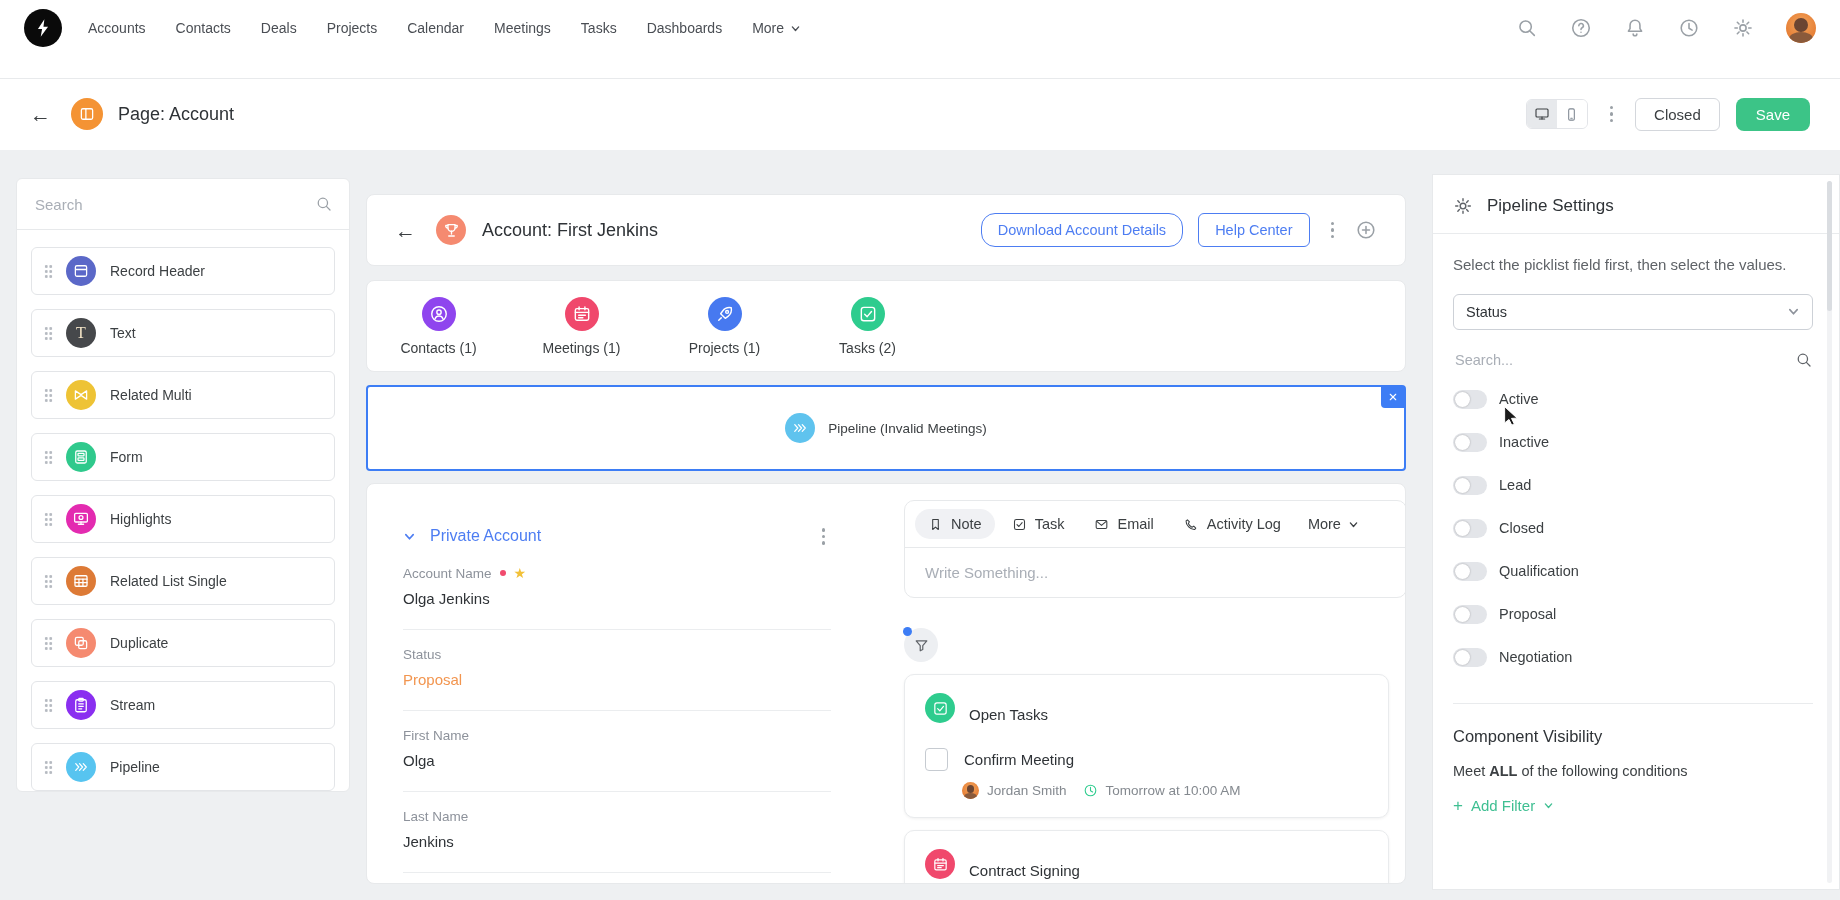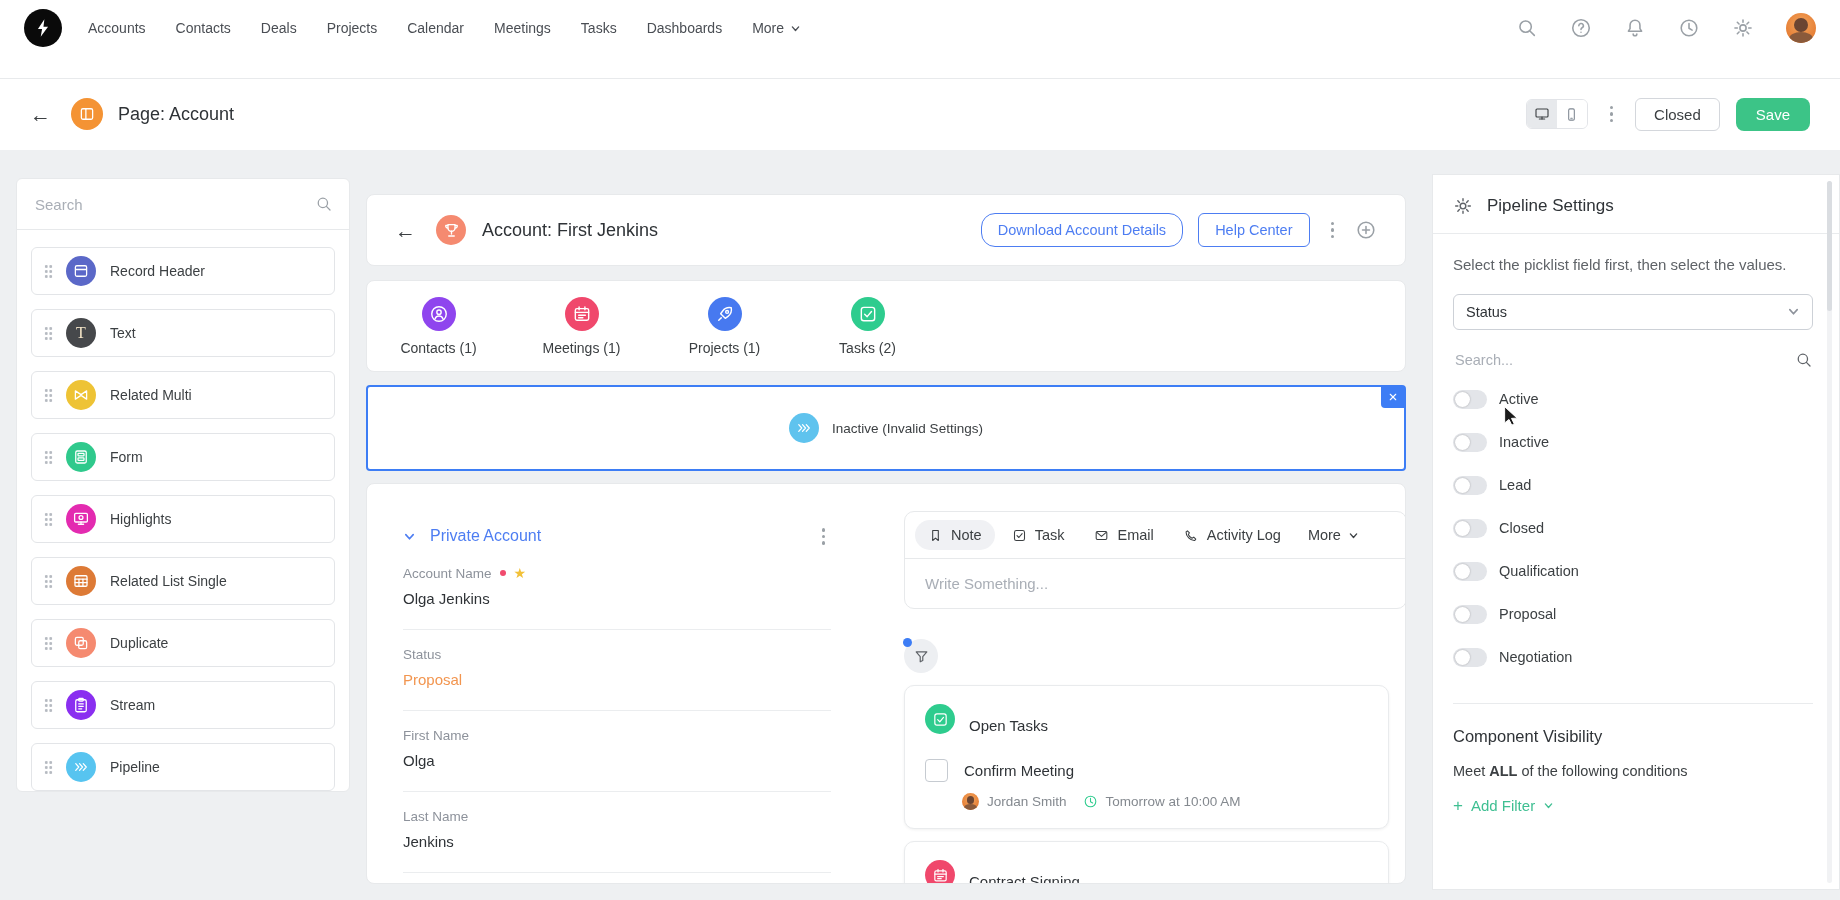--- a/index.html
+++ b/index.html
@@ -85,21 +85,21 @@
   .form-title{font-size:16px;color:#4d7df2;margin-left:14px;cursor:pointer;}
   .form-head .kebab{margin-left:auto;}
   .field{padding:17px 0 21px;border-bottom:1px solid #ebedef;}
   .field:first-of-type{margin-top:16px;}
   .field:last-of-type{border-bottom:none;}
   .f-label{font-size:13.5px;color:#8d929b;display:flex;align-items:center;gap:8px;}
   .req-dot{width:6px;height:6px;border-radius:50%;background:#f14b6e;display:inline-block;}
   .star{color:#f2c139;font-size:14px;line-height:1;}
   .f-value{font-size:15px;color:#2f3337;margin-top:9px;min-height:18px;}
 
-  .right-col{margin-left:43px;width:503px;box-sizing:border-box;padding-top:27px;flex:none;}
+  .right-col{margin-left:43px;width:503px;box-sizing:border-box;padding-top:16px;flex:none;}
   .composer{border:1px solid #e7e9eb;border-radius:10px;background:#fff;}
   .tabs{height:46px;display:flex;align-items:center;padding:0 10px;border-bottom:1px solid #e7e9eb;gap:4px;}
   .tab{display:flex;align-items:center;gap:8px;font-size:14.5px;color:#3c4043;padding:7px 13px;border-radius:17px;cursor:pointer;white-space:nowrap;}
   .tab.active{background:#f0f1f4;}
   .tab-more{display:flex;align-items:center;gap:7px;font-size:14.5px;padding:7px 10px;cursor:pointer;}
   .composer-input{padding:15px 18px;}
   .composer-input input{width:100%;border:none;outline:none;font-size:15px;font-family:inherit;color:#3c4043;}
   .composer-input input::placeholder{color:#a9aeb6;}
 
   .filter-btn{width:34px;height:34px;border-radius:50%;background:#edeff2;display:flex;align-items:center;
@@ -510,21 +510,21 @@
     <span class="pipe-close">
       <svg class="ico" width="12" height="12" style="stroke-width:2.2">
           <use href="#sym-x"></use>
         </svg>
     </span>
     <span class="pipe-ico" style="background-color: rgb(95, 195, 238);">
       <svg class="ico" width="18" height="18">
           <use href="#sym-chevrons3"></use>
         </svg>
     </span>
-    <span class="pipe-label">Inactive (Invalid Settings)</span>
+    <span class="pipe-label">Pipeline (Invalid Meetings)</span>
   </div>
 
   <div class="card bottom-panel">
 
     <div class="form-col">
       <div class="form-head">
         <svg class="ico chev" width="13" height="13" viewBox="0 0 14 14">
             <use href="#sym-chevron"></use>
           </svg>
         <span class="form-title">Private Account</span>

